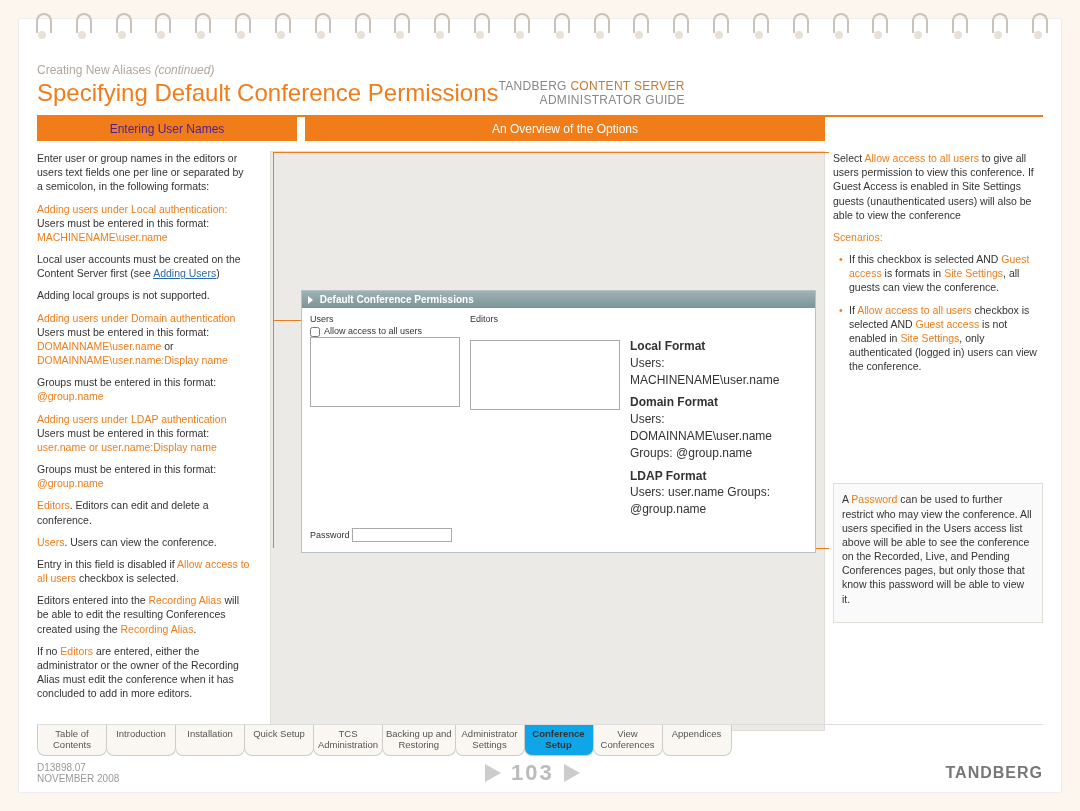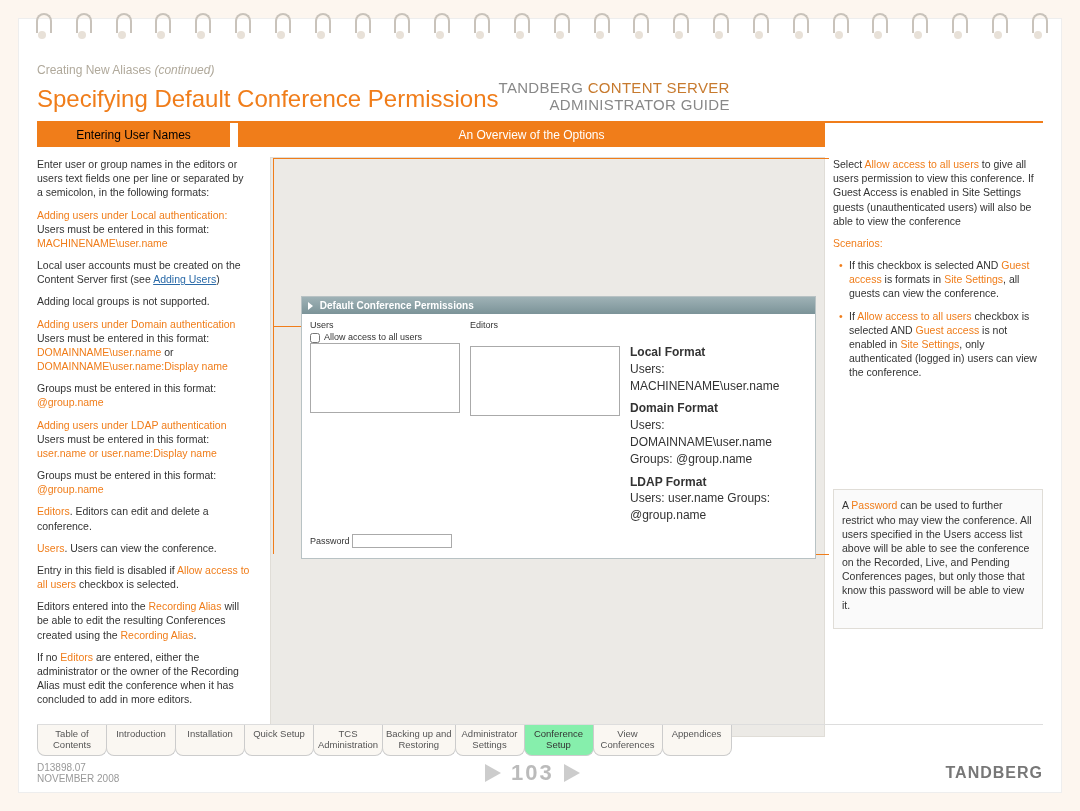--- a/index.html
+++ b/index.html
@@ -54,26 +54,26 @@
     top: 44px; left: 18px; right: 18px; bottom: 70px;
   }
   .breadcrumb {
     color: #b0a99b; font-size: 12px; margin-bottom: 2px;
   }
   .breadcrumb em { font-style: italic; }
   .header-row { display:flex; align-items:flex-end; margin-bottom:8px;}
   h1.title {
     color: #f07d1a; font-size: 24px; font-weight: normal;
   }
-  .doc-type { text-align:right; font-size:15px; color:#888; letter-spacing:0.3px; }
+  .doc-type { text-align:right; font-size:12px; color:#888; letter-spacing:0.3px; }
   .doc-type .orange { color:#c77a2e; }
   .rule { border:0; border-top:2px solid #f07d1a; margin-bottom:0; }
   .section-headers { display:flex; }
   .sh-left, .sh-mid, .sh-right { height:24px; display:flex; align-items:center; justify-content:center; font-size:12px; }
-  .sh-left { width:193px; background:#f07d1a; color:#000000; }
+  .sh-left { width:260px; background:#f07d1a; color:#4c1d95; }
   .sh-mid  { flex:1; background:#f07d1a; color:#fff; margin-left:8px; margin-right:8px; }
   .sh-right{ width:210px; }
   .columns { display:flex; margin-top:10px; }
   .col-left { width:225px; padding-right:10px; font-size:10.5px; line-height:1.35; }
   .col-left p { margin-bottom:8px; }
   .col-left .o { color:#f07d1a; }
   .col-left .u { color:#2a6aa8; text-decoration:underline; }
   .col-mid {
     flex:1;
     background:#eceae6;
@@ -129,21 +129,21 @@
     border-radius:0 0 8px 8px;
     padding:4px 3px;
     text-align:center;
     background:#faf7f2;
     color:#555;
     min-width:70px;
     line-height:1.15;
     margin-right:-1px;
     cursor:pointer;
   }
-  .tab.active { background:#86efac; font-weight:normal; color:#333; position:relative; z-index:1; }
+  .tab.active { background:#0ea5e9; font-weight:bold; color:#333; position:relative; z-index:1; }
   
   .footer {
     position:absolute; left:18px; right:18px; bottom:6px;
     display:flex; align-items:center; justify-content:space-between;
     font-size:10px; color:#999;gap:31px;
   }
   .pager { display:flex; align-items:center; gap:10px; font-size:22px; color:#bbb; font-weight:bold; letter-spacing:2px;}
   .pager .tri { width:0;height:0;border-top:9px solid transparent;border-bottom:9px solid transparent;}
   .pager .tri.l { border-left:16px solid #ccc; }
   .pager .tri.r { border-left:16px solid #ccc; }

